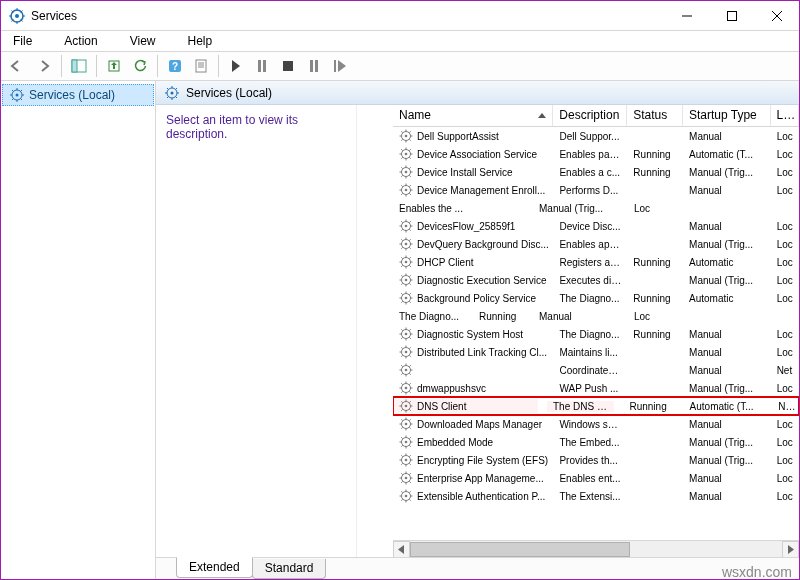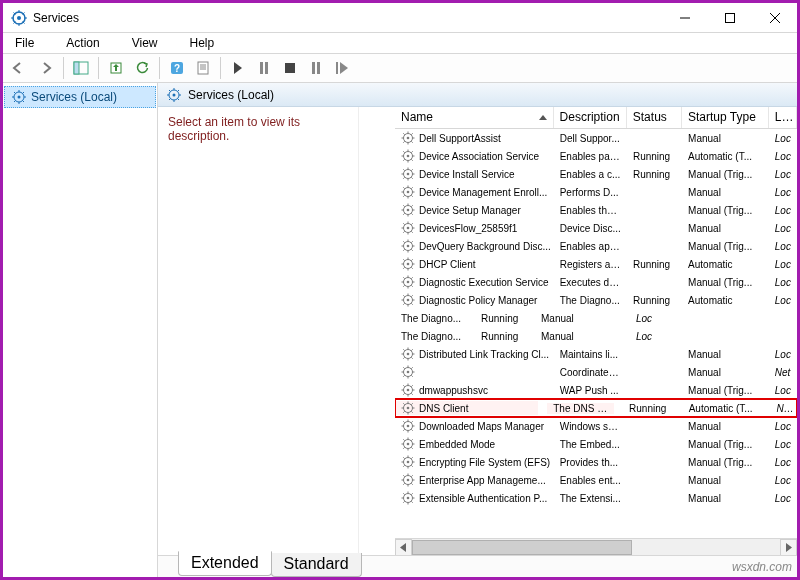--- a/index.html
+++ b/index.html
@@ -1,17 +1,17 @@
 <!DOCTYPE html>
 <html><head>
 <meta charset="utf-8">
 <style>
   * { box-sizing: border-box; }
   html, body { margin:0; padding:0; font-family: "Segoe UI", Tahoma, sans-serif; font-size:12px; color:#000; background:#fff; }
-  .window { width:800px; height:580px; border:3px solid #a21caf; display:flex; flex-direction:column; background:#fff; }
+  .window { width:800px; height:580px; border:1px solid #a21caf; display:flex; flex-direction:column; background:#fff; }
   
   .titlebar { height:30px; display:flex; align-items:center; padding:0 0 0 8px; border-bottom:1px solid #d7d7d7; }
   .titlebar .icon { width:16px; height:16px; margin-right:6px; }
   .titlebar .title { flex:1; font-size:12px; }
   .titlebar .winbtn { width:45px; height:29px; display:flex; align-items:center; justify-content:center; }
   
   .menubar { height:20px; display:flex; align-items:center; padding:0 4px;gap:16px; }
   .menubar .menu-item { padding:2px 8px; }
   
   .toolbar { height:30px; border-top:1px solid #d7d7d7; border-bottom:1px solid #d7d7d7; display:flex; align-items:center; padding:0 4px; background:#fdfdfd; }
@@ -20,53 +20,53 @@
   
   .main { flex:1; display:flex; min-height:0; }
   .tree { width:155px; border-right:1px solid #d7d7d7; background:#fff; padding:2px 0; }
   .tree .node { display:flex; align-items:center; padding:2px 6px; background:#cde8ff; border:1px dotted #4aa3e2; margin:1px; }
   .tree .node .icon { width:16px; height:16px; margin-right:4px; }
   .tree .node .label { color:#0a4a7a; }
   .content { flex:1; display:flex; flex-direction:column; min-width:0; }
   .content-header { height:24px; background:linear-gradient(#f4f8fc,#dbe9f5); border-bottom:1px solid #c7d7e5; display:flex; align-items:center; padding:0 8px; }
   .content-header .icon { width:16px; height:16px; margin-right:6px; }
   .content-body { flex:1; display:flex; min-height:0; }
-  .desc-pane { width:200px; padding:8px 10px; color:#7f1d1d; }
+  .desc-pane { width:200px; padding:8px 10px; color:#4c1d95; }
   .list-pane { flex:1; display:flex; flex-direction:column; min-width:0; border-left:1px solid #eee;padding-left:36px; }
   
   .cols { display:flex; height:22px; border-bottom:1px solid #d7d7d7; background:#fff; font-size:12px; }
   .col { border-right:1px solid #e6e6e6; padding:3px 6px; white-space:nowrap; overflow:hidden; text-overflow:ellipsis; position:relative; }
   .col.sorted::after { content:""; position:absolute; right:6px; top:8px; border-left:4px solid transparent; border-right:4px solid transparent; border-bottom:5px solid #555; }
   .c-name { width:175px; }
   .c-desc { width:80px; }
   .c-status { width:60px; }
   .c-startup { width:95px; }
   .c-logon { width:30px; }
   
   .rows { flex:1; overflow:hidden; position:relative; }
   .row { display:flex; height:18px; font-size:10px; align-items:center; }
   .row .cell { padding:0 6px; white-space:nowrap; overflow:hidden; text-overflow:ellipsis; }
   .row .cell.name { width:175px; display:flex; align-items:center; }
   .row .cell.desc { width:80px; }
   .row .cell.status { width:60px; }
   .row .cell.startup { width:95px; }
-  .row .cell.logon { width:30px;font-style:italic; }
+  .row .cell.logon { width:30px; }
   .row .sicon { width:14px; height:14px; margin-right:4px; flex-shrink:0; }
   .row.highlight { outline:2px solid #e00000; outline-offset:-1px;gap:9px; }
   .row.highlight .cell.name, .row.highlight .cell.desc { background:rgba(255,0,0,0.05); }
   
   .hscroll { height:17px; background:#f0f0f0; border-top:1px solid #d7d7d7; display:flex; align-items:center; }
   .hscroll .arrow { width:17px; height:17px; display:flex; align-items:center; justify-content:center; border:1px solid #d0d0d0; background:#f4f4f4; }
   .hscroll .track { flex:1; position:relative; height:17px; }
   .hscroll .thumb { position:absolute; left:0; top:1px; height:15px; width:220px; background:#cfcfcf; border:1px solid #b0b0b0; }
   
   .tabs { height:22px; display:flex; align-items:flex-end; padding-left:20px; border-top:1px solid #d7d7d7; background:#fbfbfb; }
-  .tab { border:1px solid #b7b7b7; border-top:none; border-top-left-radius:0; border-top-right-radius:0; border-bottom-left-radius:4px; border-bottom-right-radius:4px; padding:2px 12px 3px; margin-right:-1px; font-size:16px; background:#f2f2f2;margin-top:22px; }
+  .tab { border:1px solid #b7b7b7; border-top:none; border-top-left-radius:0; border-top-right-radius:0; border-bottom-left-radius:4px; border-bottom-right-radius:4px; padding:2px 12px 3px; margin-right:-1px; font-size:12px; background:#f2f2f2;margin-top:22px; }
   .tab:first-child { background:#fff; border-top:1px solid #fff; position:relative; top:-1px; }
-  .watermark { position:absolute; right:8px; bottom:6px; font-size:12px; color:#888;font-style:italic; }
+  .watermark { position:absolute; right:8px; bottom:0; font-size:14px; color:#888; }
 </style>
 </head>
 <body>
 
 <div class="window">
 
   <div class="titlebar">
     <svg class="icon" viewBox="0 0 16 16">
         <circle cx="8" cy="8" r="6" fill="none" stroke="#1b6fb6" stroke-width="1.5"></circle>
         <circle cx="8" cy="8" r="2" fill="#1b6fb6"></circle>
@@ -270,30 +270,20 @@
                     </g>
                   </svg>
                   <span>Device Management Enroll...</span>
                 </div>
                 <div class="cell desc">Performs D...</div>
                 <div class="cell status"></div>
                 <div class="cell startup">Manual</div>
                 <div class="cell logon">Loc</div>
               </div>
               <div class="row">
-                <div class="cell name">
-                  <svg class="sicon" viewBox="0 0 14 14">
-                    <circle cx="7" cy="7" r="4.5" fill="none" stroke="#7a7a7a" stroke-width="1"></circle>
-                    <circle cx="7" cy="7" r="1.3" fill="#7a7a7a"></circle>
-                    <g stroke="#7a7a7a" stroke-width="1">
-                      <path d="M7 0.5v2M7 11.5v2M0.5 7h2M11.5 7h2M2.3 2.3l1.4 1.4M10.3 10.3l1.4 1.4M2.3 11.7l1.4-1.4M10.3 3.7l1.4-1.4"></path>
-                    </g>
-                  </svg>
-                  <span>Device Setup Manager</span>
-                </div>
                 <div class="cell desc">Enables the ...</div>
                 <div class="cell status"></div>
                 <div class="cell startup">Manual (Trig...</div>
                 <div class="cell logon">Loc</div>
               </div>
               <div class="row">
                 <div class="cell name">
                   <svg class="sicon" viewBox="0 0 14 14">
                     <circle cx="7" cy="7" r="4.5" fill="none" stroke="#7a7a7a" stroke-width="1"></circle>
                     <circle cx="7" cy="7" r="1.3" fill="#7a7a7a"></circle>
@@ -358,34 +348,44 @@
               </div>
               <div class="row">
                 <div class="cell name">
                   <svg class="sicon" viewBox="0 0 14 14">
                     <circle cx="7" cy="7" r="4.5" fill="none" stroke="#7a7a7a" stroke-width="1"></circle>
                     <circle cx="7" cy="7" r="1.3" fill="#7a7a7a"></circle>
                     <g stroke="#7a7a7a" stroke-width="1">
                       <path d="M7 0.5v2M7 11.5v2M0.5 7h2M11.5 7h2M2.3 2.3l1.4 1.4M10.3 10.3l1.4 1.4M2.3 11.7l1.4-1.4M10.3 3.7l1.4-1.4"></path>
                     </g>
                   </svg>
-                  <span>Diagnostic Policy Manager</span>
+                  <span>Background Policy Service</span>
                 </div>
                 <div class="cell desc">The Diagno...</div>
                 <div class="cell status">Running</div>
                 <div class="cell startup">Automatic</div>
                 <div class="cell logon">Loc</div>
               </div>
               <div class="row">
                 <div class="cell desc">The Diagno...</div>
                 <div class="cell status">Running</div>
                 <div class="cell startup">Manual</div>
                 <div class="cell logon">Loc</div>
               </div>
               <div class="row">
+                <div class="cell name">
+                  <svg class="sicon" viewBox="0 0 14 14">
+                    <circle cx="7" cy="7" r="4.5" fill="none" stroke="#7a7a7a" stroke-width="1"></circle>
+                    <circle cx="7" cy="7" r="1.3" fill="#7a7a7a"></circle>
+                    <g stroke="#7a7a7a" stroke-width="1">
+                      <path d="M7 0.5v2M7 11.5v2M0.5 7h2M11.5 7h2M2.3 2.3l1.4 1.4M10.3 10.3l1.4 1.4M2.3 11.7l1.4-1.4M10.3 3.7l1.4-1.4"></path>
+                    </g>
+                  </svg>
+                  <span>Diagnostic System Host</span>
+                </div>
                 <div class="cell desc">The Diagno...</div>
                 <div class="cell status">Running</div>
                 <div class="cell startup">Manual</div>
                 <div class="cell logon">Loc</div>
               </div>
               <div class="row">
                 <div class="cell name">
                   <svg class="sicon" viewBox="0 0 14 14">
                     <circle cx="7" cy="7" r="4.5" fill="none" stroke="#7a7a7a" stroke-width="1"></circle>
                     <circle cx="7" cy="7" r="1.3" fill="#7a7a7a"></circle>

